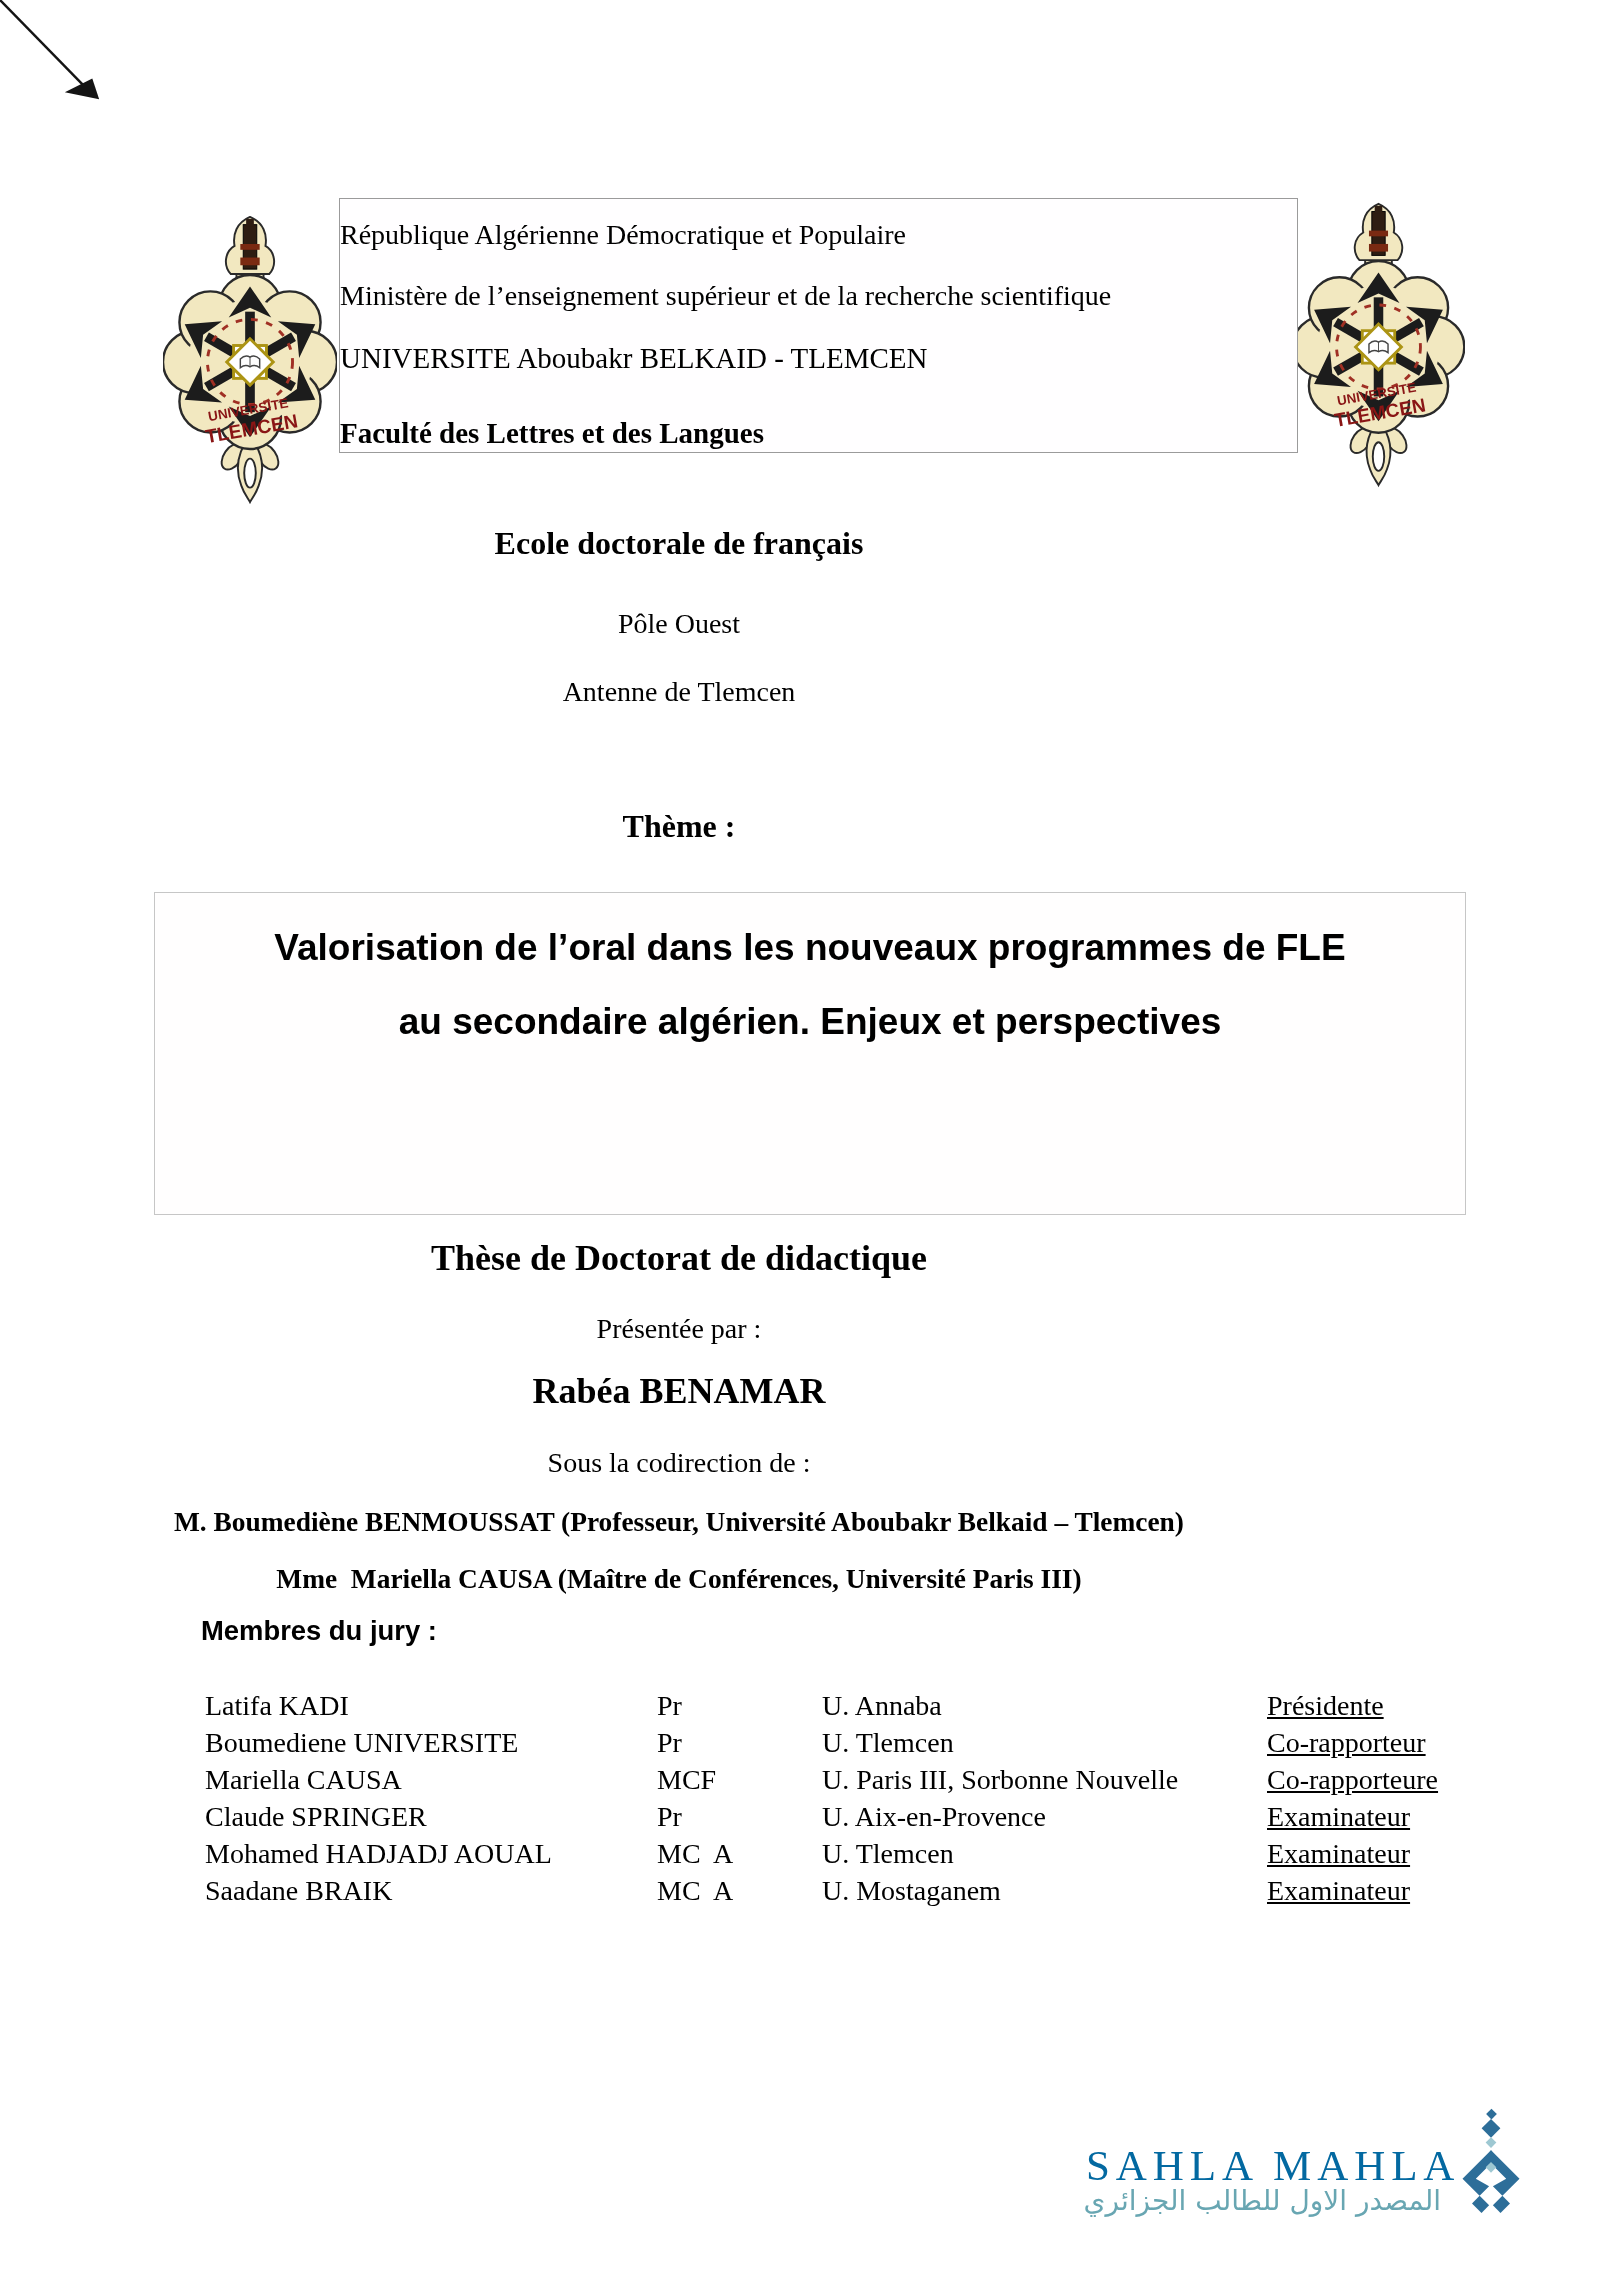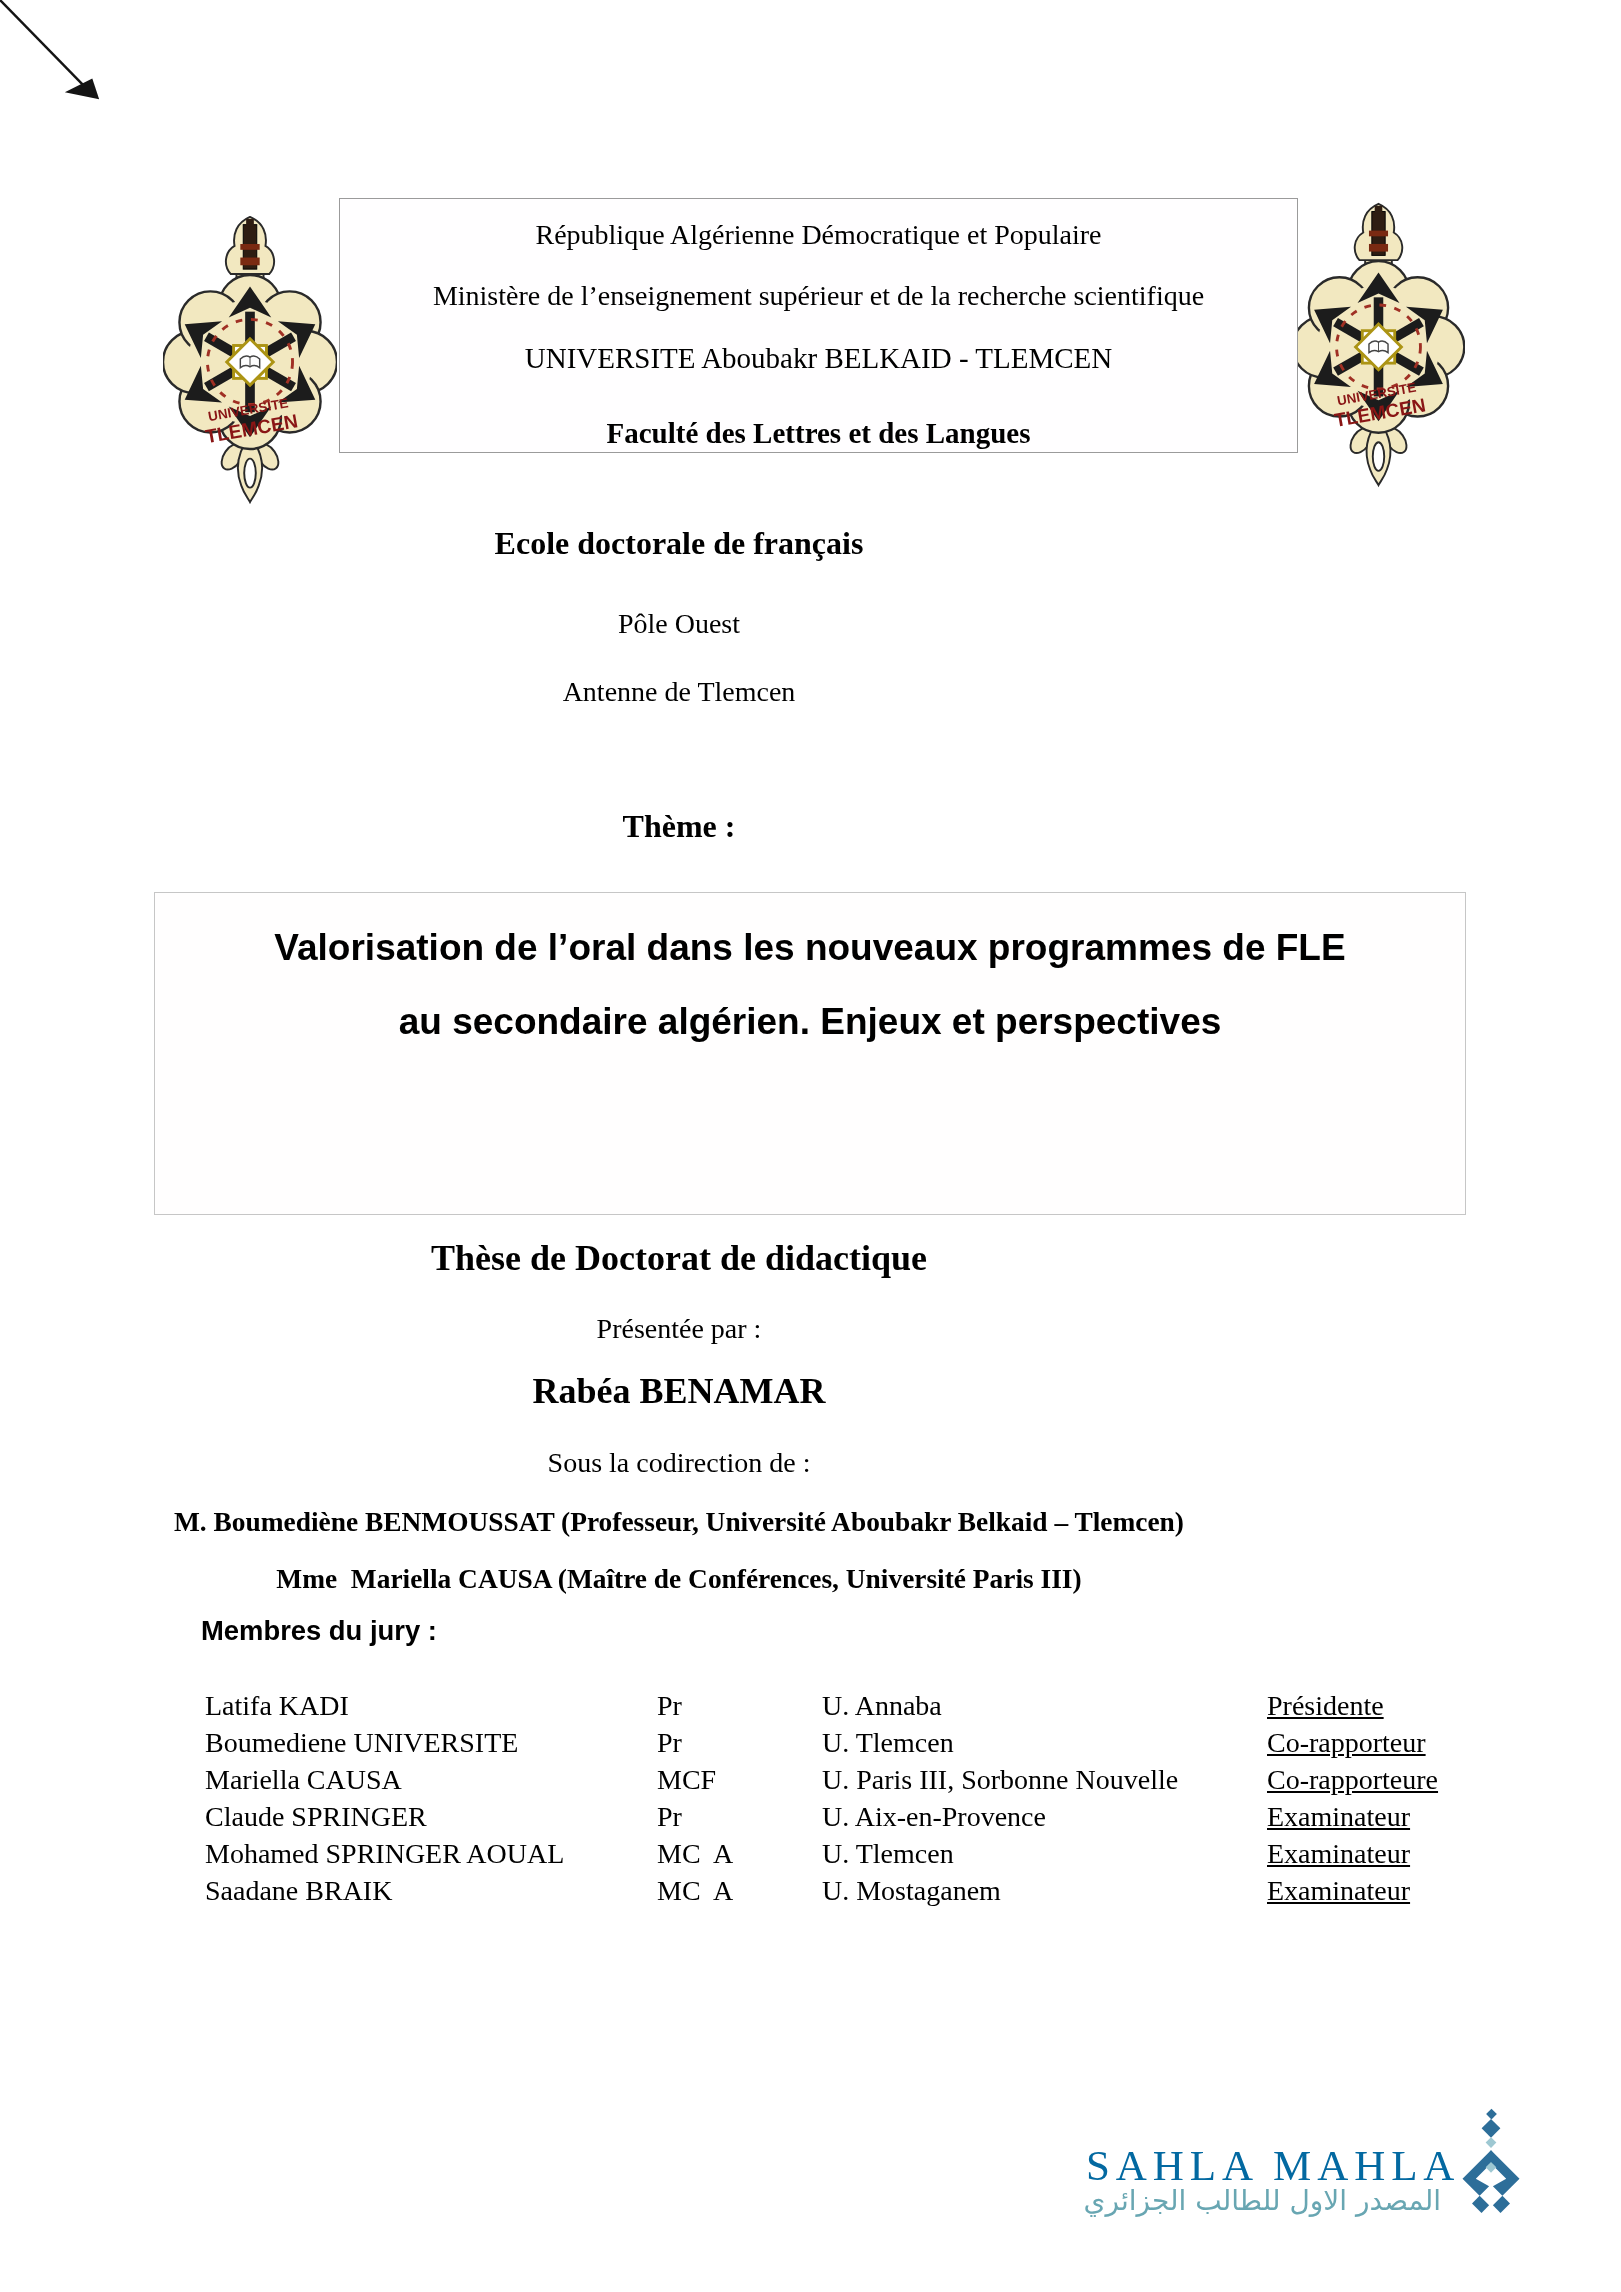--- a/index.html
+++ b/index.html
@@ -18,21 +18,21 @@
 
   
   #emblem-left  { left:163px; top:212px; width:174px; height:296px; }
   #emblem-right { left:1292px; top:202px; width:173px; height:286px; }
 
   
   .header-box {
     left:339px; top:198px; width:957px; height:253px;
     border:1px solid #9b9b9b; background:#fffeff;
   }
-  .hb-line { position:absolute; left:0; width:957px; text-align:center; white-space:nowrap; }
+  .hb-line { position:absolute; left:0; width:957px; text-align:left; white-space:nowrap; }
   .hb1 { top:19.6px;  font-size:28px; }
   .hb2 { top:81px;  font-size:28px; }
   .hb3 { top:143px; font-size:29px; font-weight:normal; }
   .hb4 { top:218px; font-size:29px; font-weight:bold; }
 
   .ecole   { top:525px;  font-size:32px; font-weight:bold; }
   .pole    { top:608px;  font-size:28px; }
   .antenne { top:676px;  font-size:28px; }
   .theme   { top:808px;  font-size:32px; font-weight:bold; }
 
@@ -214,21 +214,21 @@
       <span class="jr-univ">U. Paris III, Sorbonne Nouvelle</span>
       <span class="jr-role">Co-rapporteure</span>
     </div>
     <div class="jury-row">
       <span class="jr-name">Claude SPRINGER</span>
       <span class="jr-grade">Pr</span>
       <span class="jr-univ">U. Aix-en-Provence</span>
       <span class="jr-role">Examinateur</span>
     </div>
     <div class="jury-row">
-      <span class="jr-name">Mohamed SPRINGER AOUAL</span>
+      <span class="jr-name">Mohamed HADJADJ AOUAL</span>
       <span class="jr-grade">MC  A</span>
       <span class="jr-univ">U. Tlemcen</span>
       <span class="jr-role">Examinateur</span>
     </div>
     <div class="jury-row">
       <span class="jr-name">Saadane BRAIK</span>
       <span class="jr-grade">MC  A</span>
       <span class="jr-univ">U. Mostaganem</span>
       <span class="jr-role">Examinateur</span>
     </div>

